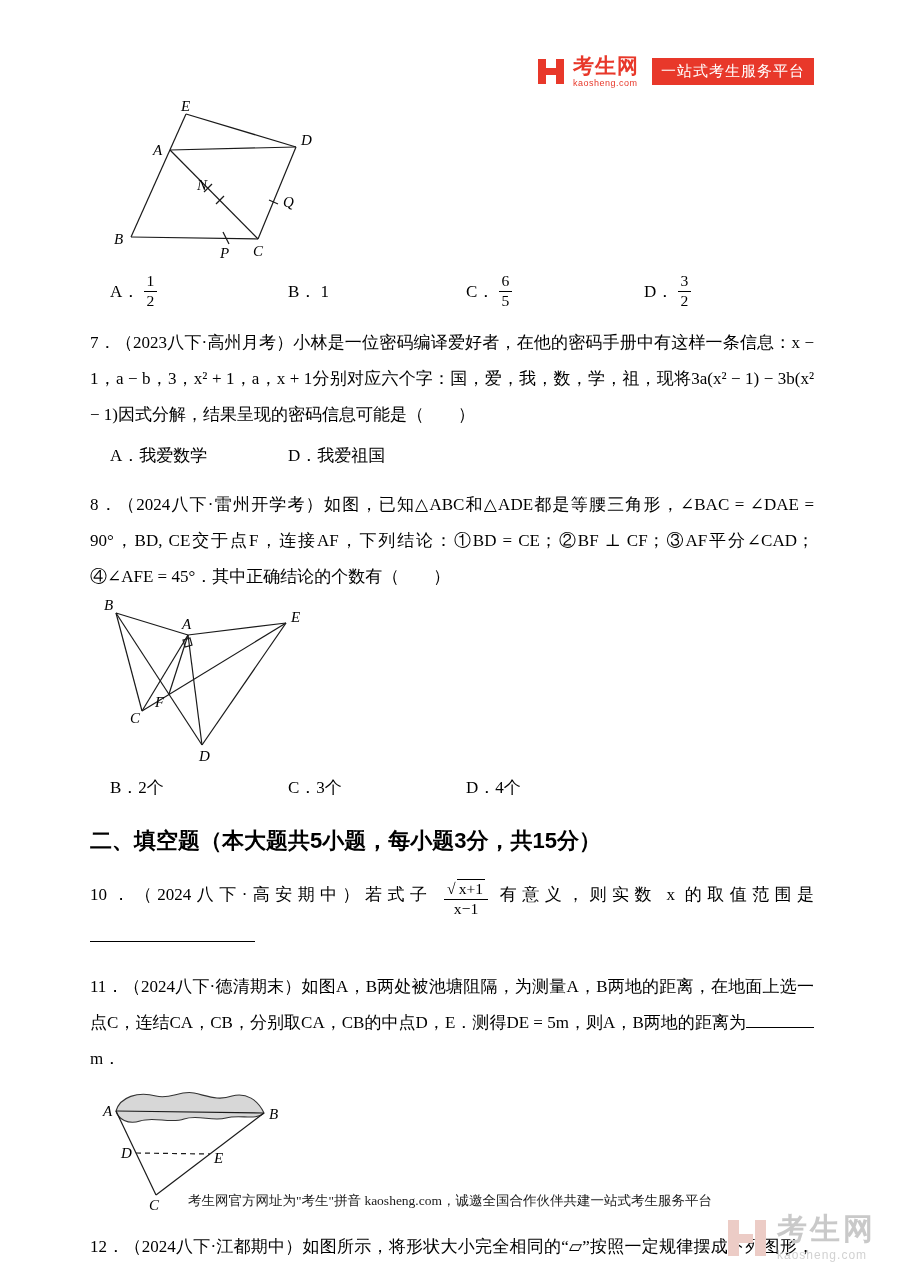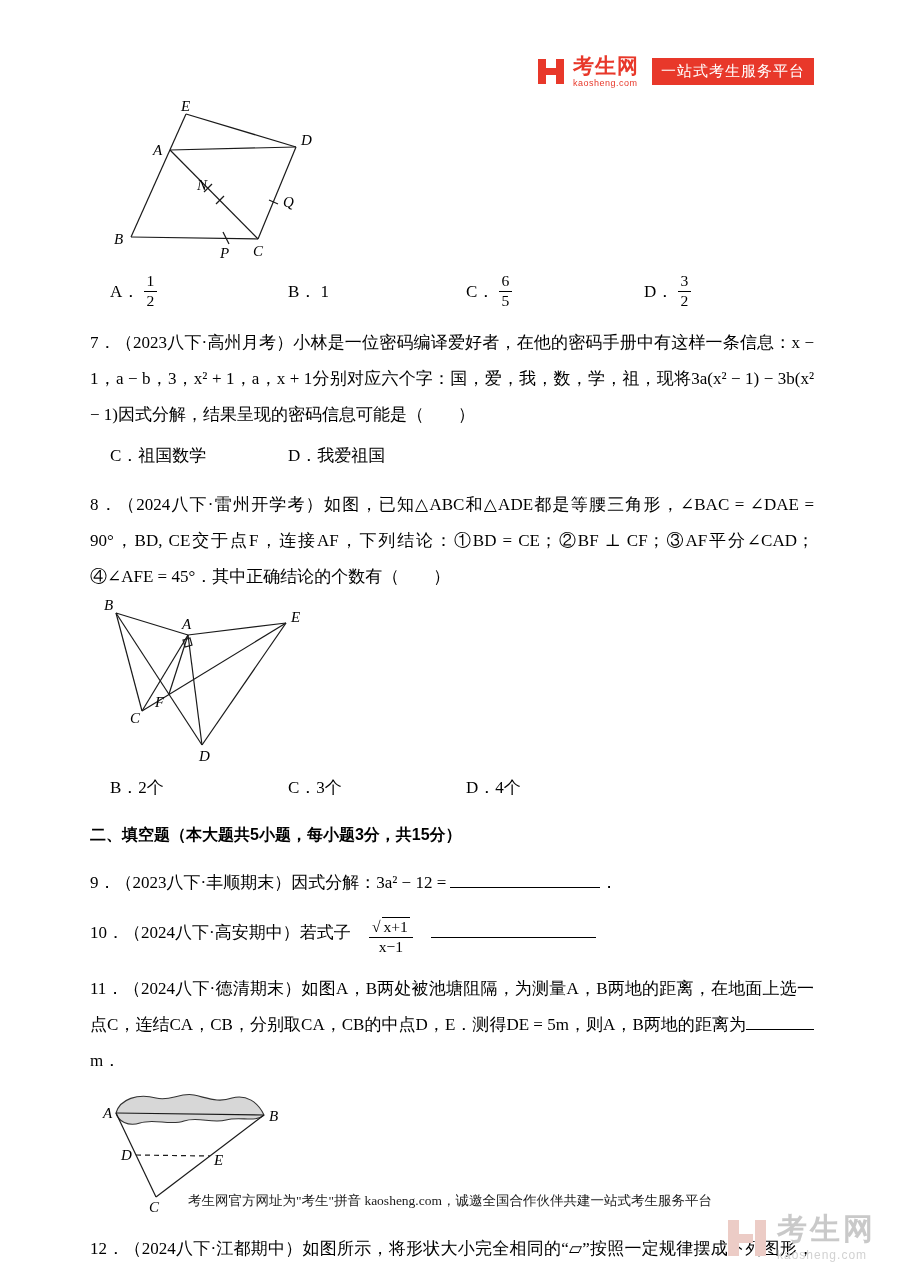--- a/index.html
+++ b/index.html
@@ -39,32 +39,32 @@
   .pond { fill: #d7d7d7; stroke: #333; stroke-width: 1.1; }
   .dash { stroke-dasharray: 5,4; }
 
   
   .para { margin: 14px 0 0 0; line-height: 2.12; text-align: justify; }
   .optrow { display: flex; margin: 6px 0 0 20px; align-items: baseline; line-height: 2.0; }
   .optrow .opt { width: 178px; }
   .optrow .opt:last-child { width: auto; }
   .optrow.frows { margin-top: 10px; margin-bottom: 2px; }
 
-  .section-title { font-family: "Liberation Sans", sans-serif; font-weight: bold; font-size: 16px; margin: 14px 0 0 0; line-height: 2.0; }
+  .section-title { font-family: "Liberation Sans", sans-serif; font-weight: bold; font-size: 22px; margin: 14px 0 0 0; line-height: 2.0; }
 
   .blank { display: inline-block; border-bottom: 1px solid #000; height: 1.05em; vertical-align: baseline; }
   .w150 { width: 150px; }
   .w165 { width: 165px; }
   .w70 { width: 68px; }
 
   
   .frac { display: inline-block; text-align: center; vertical-align: -0.55em; line-height: 1.2; font-size: 0.92em; }
   .frac .num { display: block; padding: 0 3px; }
   .frac .den { display: block; border-top: 1.2px solid #000; padding: 0 3px; }
-  .frac.big { vertical-align: -0.9em; margin: 0 14px; }
+  .frac.big { vertical-align: -0.9em; margin: 0 2px; }
   .rad { font-style: normal; padding-right: 1px; }
   .radicand { border-top: 1px solid #000; padding: 0 2px; }
 
   
   .footer { position: absolute; left: 0; right: 0; bottom: 62px; text-align: center; font-size: 13.5px; color: #1a1a1a; }
   .watermark { position: absolute; right: 24px; bottom: 10px; display: flex; align-items: center; gap: 11px; }
   .wm-icon { position: relative; width: 38px; height: 40px; }
   .wm-icon .lb { position: absolute; background: #ecccc6; }
   .wm-icon .l { left: 0; top: 2px; width: 11px; height: 36px; }
   .wm-icon .m { left: 11px; top: 16px; width: 14px; height: 9px; }
@@ -144,21 +144,21 @@
       <span>D．</span>
       <span class="frac">
         <span class="num">3</span>
         <span class="den">2</span>
       </span>
     </span>
   </div>
 
   <p class="para">7．（2023八下·高州月考）小林是一位密码编译爱好者，在他的密码手册中有这样一条信息：x − 1，a − b，3，x² + 1，a，x + 1分别对应六个字：国，爱，我，数，学，祖，现将3a(x² − 1) − 3b(x² − 1)因式分解，结果呈现的密码信息可能是（　　）</p>
   <div class="optrow">
-    <span class="opt">C．祖国数学</span>
+    <span class="opt">A．我爱数学</span>
     <span class="opt">D．我爱祖国</span>
   </div>
 
   <p class="para">8．（2024八下·雷州开学考）如图，已知△ABC和△ADE都是等腰三角形，∠BAC = ∠DAE = 90°，BD, CE交于点F，连接AF，下列结论：①BD = CE；②BF ⊥ CF；③AF平分∠CAD；④∠AFE = 45°．其中正确结论的个数有（　　）</p>
 
   <figure class="fig fig2">
     <svg width="215" height="168" viewBox="0 0 215 168">
       <g>
         <line x1="16" y1="16" x2="88" y2="38"></line>
         <line x1="88" y1="38" x2="186" y2="26"></line>
@@ -183,31 +183,28 @@
   </figure>
 
   <div class="optrow">
     <span class="opt">B．2个</span>
     <span class="opt">C．3个</span>
     <span class="opt">D．4个</span>
   </div>
 
   <h2 class="section-title">二、填空题（本大题共5小题，每小题3分，共15分）</h2>
 
-  <p class="para">
-    <span>9．（2023八下·丰顺期末）因式分解：3a² − 12 =</span>
-    <span class="blank w150"></span><span>．</span>
-  </p>
 
   <p class="para">
     <span>10．（2024八下·高安期中）若式子</span>
     <span class="frac big">
       <span class="num"><span class="rad">√</span><span class="radicand">x+1</span></span>
       <span class="den">x−1</span>
     </span>
+    <span>有意义，则实数 x 的取值范围是</span>
     <span class="blank w165"></span>
   </p>
 
   <p class="para">
     <span>11．（2024八下·德清期末）如图A，B两处被池塘阻隔，为测量A，B两地的距离，在地面上选一点C，连结CA，CB，分别取CA，CB的中点D，E．测得DE = 5m，则A，B两地的距离为</span><span class="blank w70"></span><span>m．</span>
   </p>
 
   <figure class="fig fig3">
     <svg width="205" height="130" viewBox="0 0 205 130">
       <path class="pond" d="M14 26 C 18 12, 36 6, 54 11 C 68 15, 78 5, 92 8 C 106 11, 116 16, 130 11 C 144 7, 156 15, 162 28 C 154 36, 138 29, 124 33 C 110 37, 96 29, 82 34 C 68 39, 52 31, 38 36 C 26 40, 16 34, 14 26 Z"></path>

